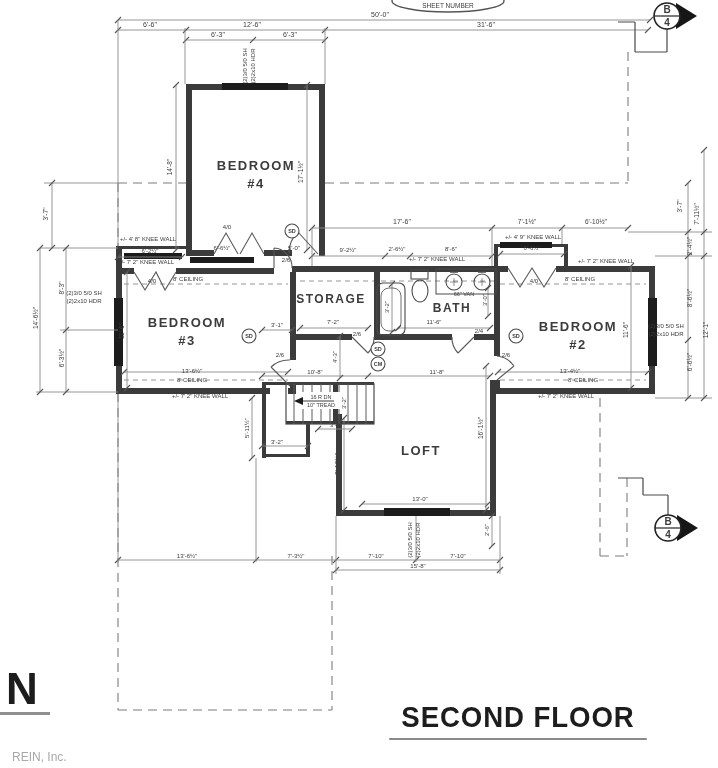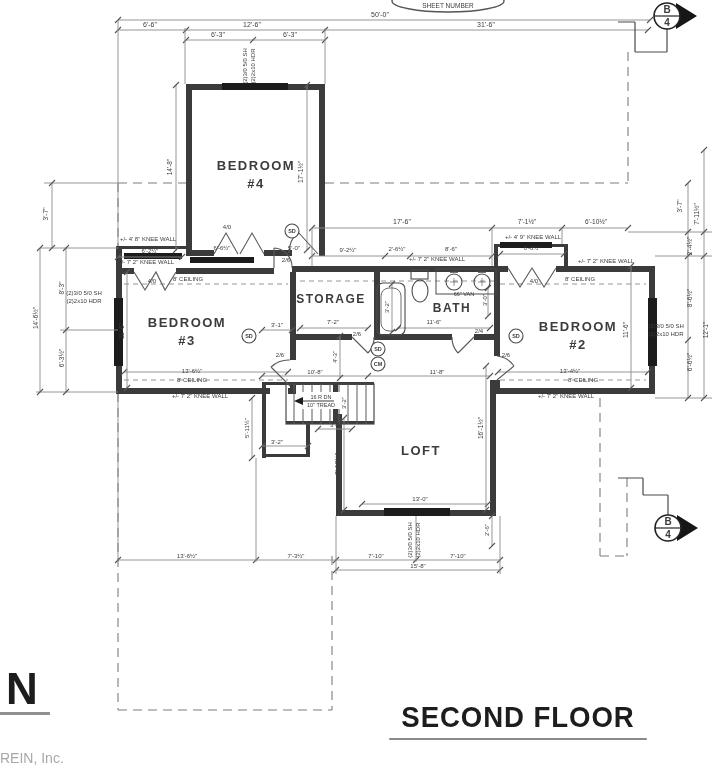--- a/index.html
+++ b/index.html
@@ -7,21 +7,21 @@
         font-family:"Liberation Sans",sans-serif;}
   svg{position:absolute;left:0;top:0;}
   text{fill:#3c3c3c;}
   .lbl{font-family:"Liberation Sans",sans-serif;}
   .room{letter-spacing:1.5px;font-weight:bold;}
   #drawing-title{position:absolute;left:378px;top:700px;width:280px;text-align:center;
      font-size:30px;font-weight:bold;color:#1d1d1d;transform:scaleX(0.92);
      border-bottom:2px solid #8a8a8a;padding-bottom:4px;letter-spacing:1px;}
   #left-title-frag{position:absolute;left:6px;top:664px;font-size:44px;font-weight:bold;color:#1d1d1d;}
   #left-title-underline{position:absolute;left:0;top:712px;width:50px;height:3px;background:#909090;}
-  #company-credit{position:absolute;left:0;top:750px;font-size:14px;color:#a8a8a8;}
+  #company-credit{position:absolute;left:12px;top:750px;font-size:12px;color:#a8a8a8;}
 </style>
 </head>
 <body>
 
 <div id="page">
 
 <svg id="plan-svg" width="718" height="768" viewBox="0 0 718 768">
 
   <g>
     <ellipse cx="448" cy="1" rx="56" ry="11" fill="none" stroke="#555" stroke-width="1.4"></ellipse>

